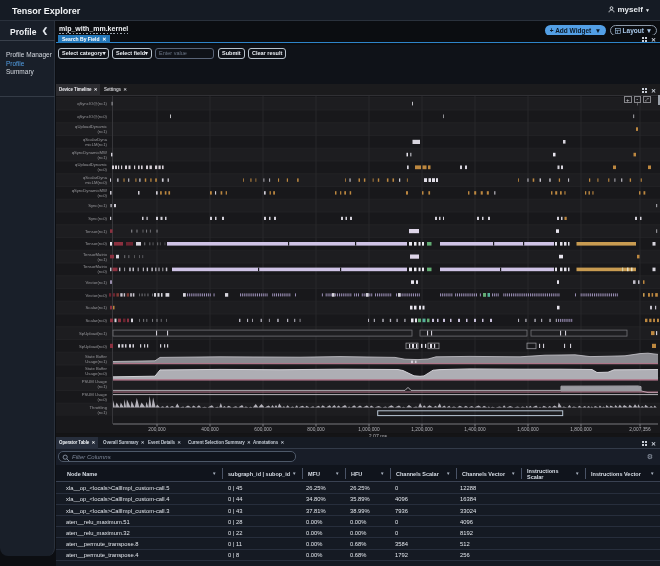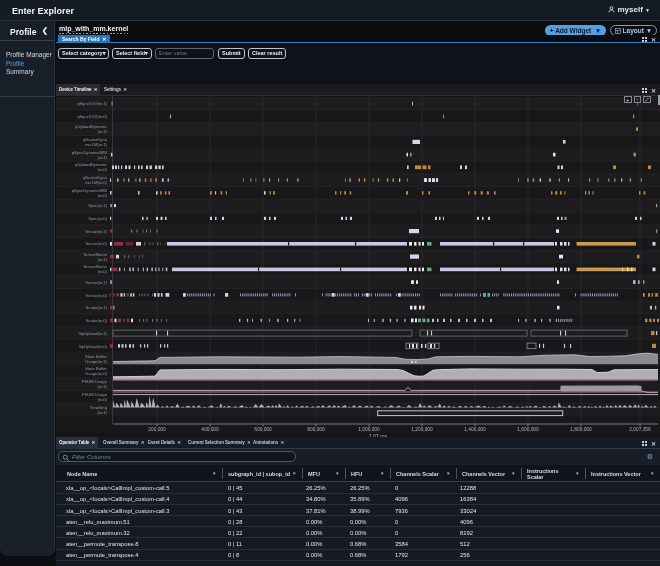--- a/index.html
+++ b/index.html
@@ -40,21 +40,21 @@
 .th2 { position:absolute; font-size:5.5px; font-weight:bold; color:#d7dde6; top:3px; line-height:6px; }
 .sortc { position:absolute; top:6px; font-size:4.5px; color:#aab3c0; }
 .csep { position:absolute; top:3px; height:11px; border-left:1px solid #4a5366; }
 .trow { position:absolute; left:0; width:604px; height:11.2px; border-bottom:1px solid #272e3c; background:#151a23; }
 .td { position:absolute; top:2.8px; font-size:5.8px; color:#e2e6ec; white-space:nowrap; }
 .wic { position:absolute; font-size:6px; color:#c9cfd8; font-weight:bold; }
 </style>
 </head>
 <body>
 <div class="abs" id="hdr">
-  <div class="title">Enter Explorer</div>
+  <div class="title">Tensor Explorer</div>
   <div class="user"><svg width="7" height="7" viewBox="0 0 10 10" style="vertical-align:-1px">
         <circle cx="5" cy="3" r="2" fill="none" stroke="#e6eaee" stroke-width="1.2"></circle>
         <path d="M1.5,9 C1.5,6.8 3,5.8 5,5.8 C7,5.8 8.5,6.8 8.5,9" fill="none" stroke="#e6eaee" stroke-width="1.2"></path>
       </svg> myself <span style="font-size:5px;">▼</span></div>
 </div>
 <div class="abs" id="side">
   <div class="shead">
       <span class="t">Profile</span>
       <span class="c">❮</span>
     </div>

